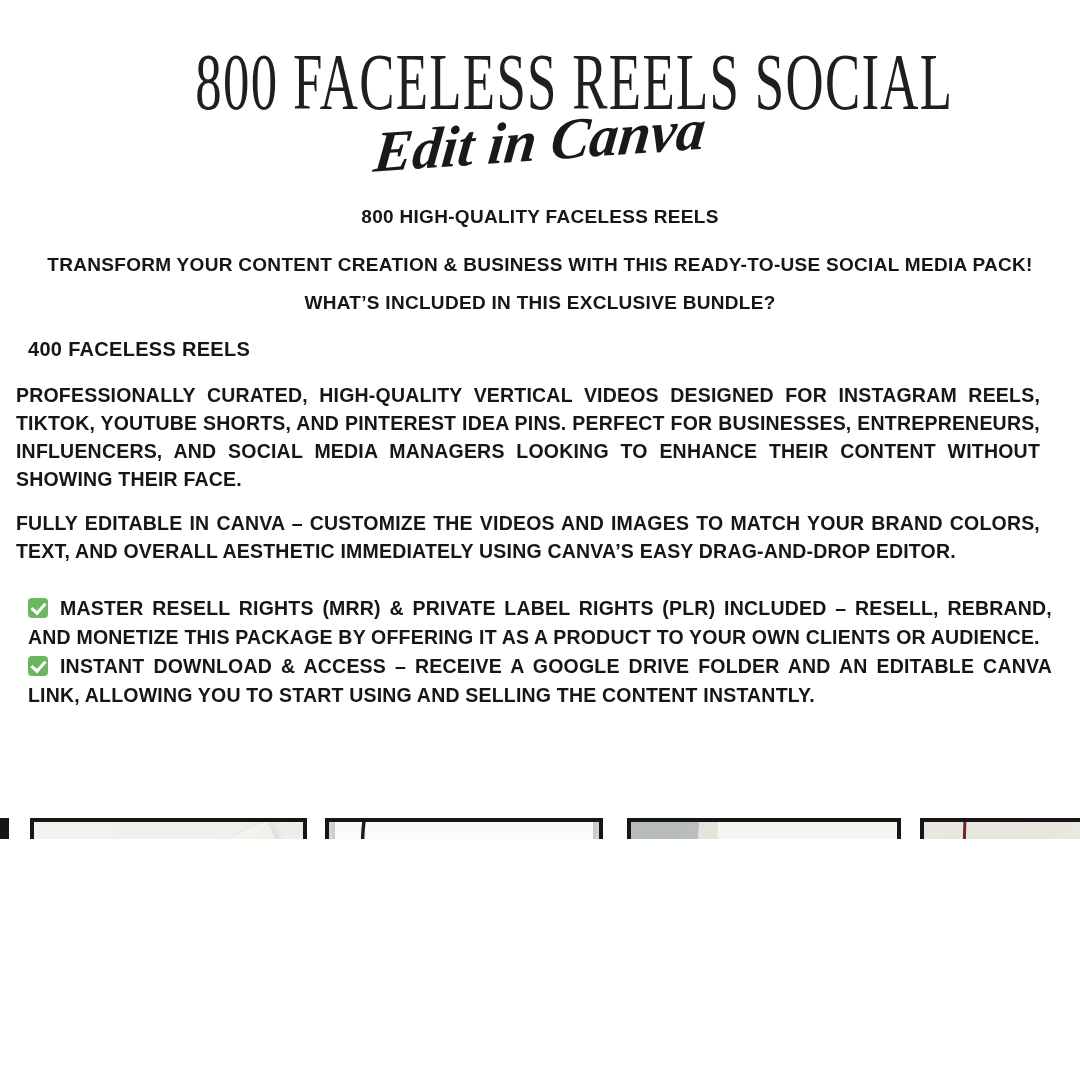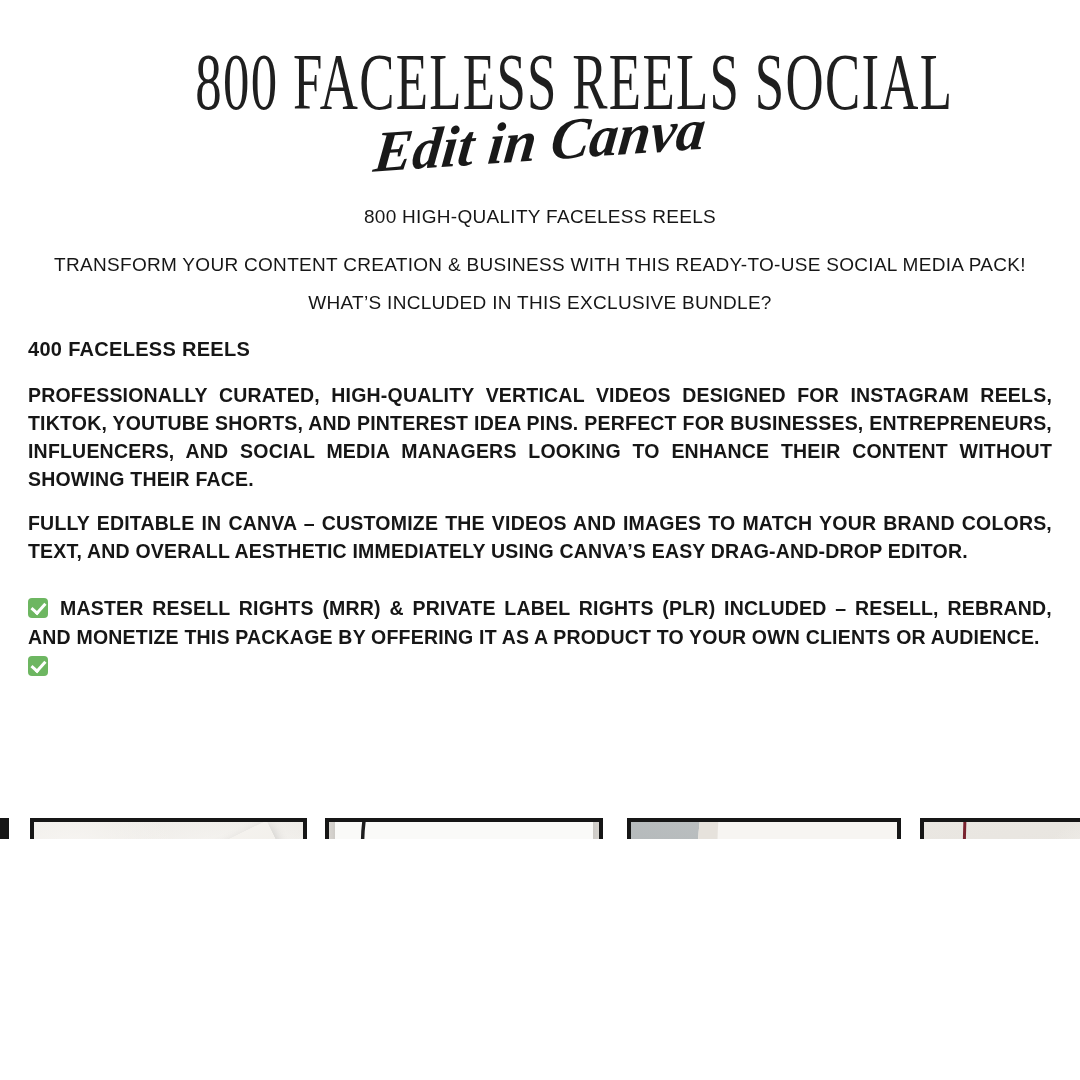--- a/index.html
+++ b/index.html
@@ -9,29 +9,29 @@
   
   .title-wrap{position:absolute;top:42px;left:0;width:100%;text-align:center;}
   .title-text{display:inline-block;font-family:"Liberation Serif",serif;font-weight:500;
               font-size:80px;line-height:1;letter-spacing:2px;white-space:nowrap;
               transform:scaleX(0.66);transform-origin:center;color:#1f1f1f;}
   .script-wrap{position:absolute;top:106px;left:0;width:100%;text-align:center;}
   .script-text{display:inline-block;font-family:"Liberation Serif",serif;font-style:italic;
                font-weight:700;font-size:58px;line-height:1.2;color:#191919;
                transform:rotate(-4deg) skewX(-10deg);}
 
-  .center-line{position:absolute;left:28px;right:28px;text-align:center;font-weight:400;
+  .center-line{position:absolute;left:28px;right:28px;text-align:center;font-weight:700;
                font-size:19px;letter-spacing:.3px;line-height:22px;}
   .tagline{top:206px;}
   .intro{top:254px;}
   .question{top:292px;}
 
   .section-heading{position:absolute;left:28px;top:338px;font-size:20px;font-weight:700;letter-spacing:.3px;}
 
-  .para{position:absolute;left:28px;width:1024px;margin:0;font-size:19.5px;font-weight:700;
+  .para{position:absolute;left:16px;width:1024px;margin:0;font-size:19.5px;font-weight:700;
         line-height:28px;letter-spacing:.2px;text-align:justify;text-align-last:left;}
   .p1{top:381px;}
   .p2{top:509px;}
 
   .bullets{position:absolute;left:28px;top:594px;width:1024px;}
   .bullet{margin:0;font-size:19.5px;font-weight:700;line-height:29px;letter-spacing:.2px;
           text-align:justify;text-align-last:left;}
   .check{display:inline-block;width:20px;height:20px;border-radius:4px;background:#6db661;
          position:relative;top:3px;margin-right:12px;}
   .check::after{content:"";position:absolute;left:6px;top:2px;width:6px;height:11px;
@@ -171,21 +171,21 @@
   <div class="center-line intro">TRANSFORM YOUR CONTENT CREATION &amp; BUSINESS WITH THIS READY-TO-USE SOCIAL MEDIA PACK!</div>
   <div class="center-line question">WHAT’S INCLUDED IN THIS EXCLUSIVE BUNDLE?</div>
 
   <div class="section-heading">400 FACELESS REELS</div>
 
   <p class="para p1">PROFESSIONALLY CURATED, HIGH-QUALITY VERTICAL VIDEOS DESIGNED FOR INSTAGRAM REELS, TIKTOK, YOUTUBE SHORTS, AND PINTEREST IDEA PINS. PERFECT FOR BUSINESSES, ENTREPRENEURS, INFLUENCERS, AND SOCIAL MEDIA MANAGERS LOOKING TO ENHANCE THEIR CONTENT WITHOUT SHOWING THEIR FACE.</p>
   <p class="para p2">FULLY EDITABLE IN CANVA – CUSTOMIZE THE VIDEOS AND IMAGES TO MATCH YOUR BRAND COLORS, TEXT, AND OVERALL AESTHETIC IMMEDIATELY USING CANVA’S EASY DRAG-AND-DROP EDITOR.</p>
 
   <div class="bullets">
     <p class="bullet"><span class="check"></span><span>MASTER RESELL RIGHTS (MRR) &amp; PRIVATE LABEL RIGHTS (PLR) INCLUDED – RESELL, REBRAND, AND MONETIZE THIS PACKAGE BY OFFERING IT AS A PRODUCT TO YOUR OWN CLIENTS OR AUDIENCE.</span></p>
-    <p class="bullet"><span class="check"></span></p>
+    <p class="bullet"><span class="check"></span><span>INSTANT DOWNLOAD &amp; ACCESS – RECEIVE A GOOGLE DRIVE FOLDER AND AN EDITABLE CANVA LINK, ALLOWING YOU TO START USING AND SELLING THE CONTENT INSTANTLY.</span></p>
   </div>
 
   <div class="gallery">
     <div class="sliver"></div>
 
     <div class="photo ph1">
       <div class="mag">
         <div class="vogue">VOGUE</div>
         <div class="maglines"></div>
       </div>

